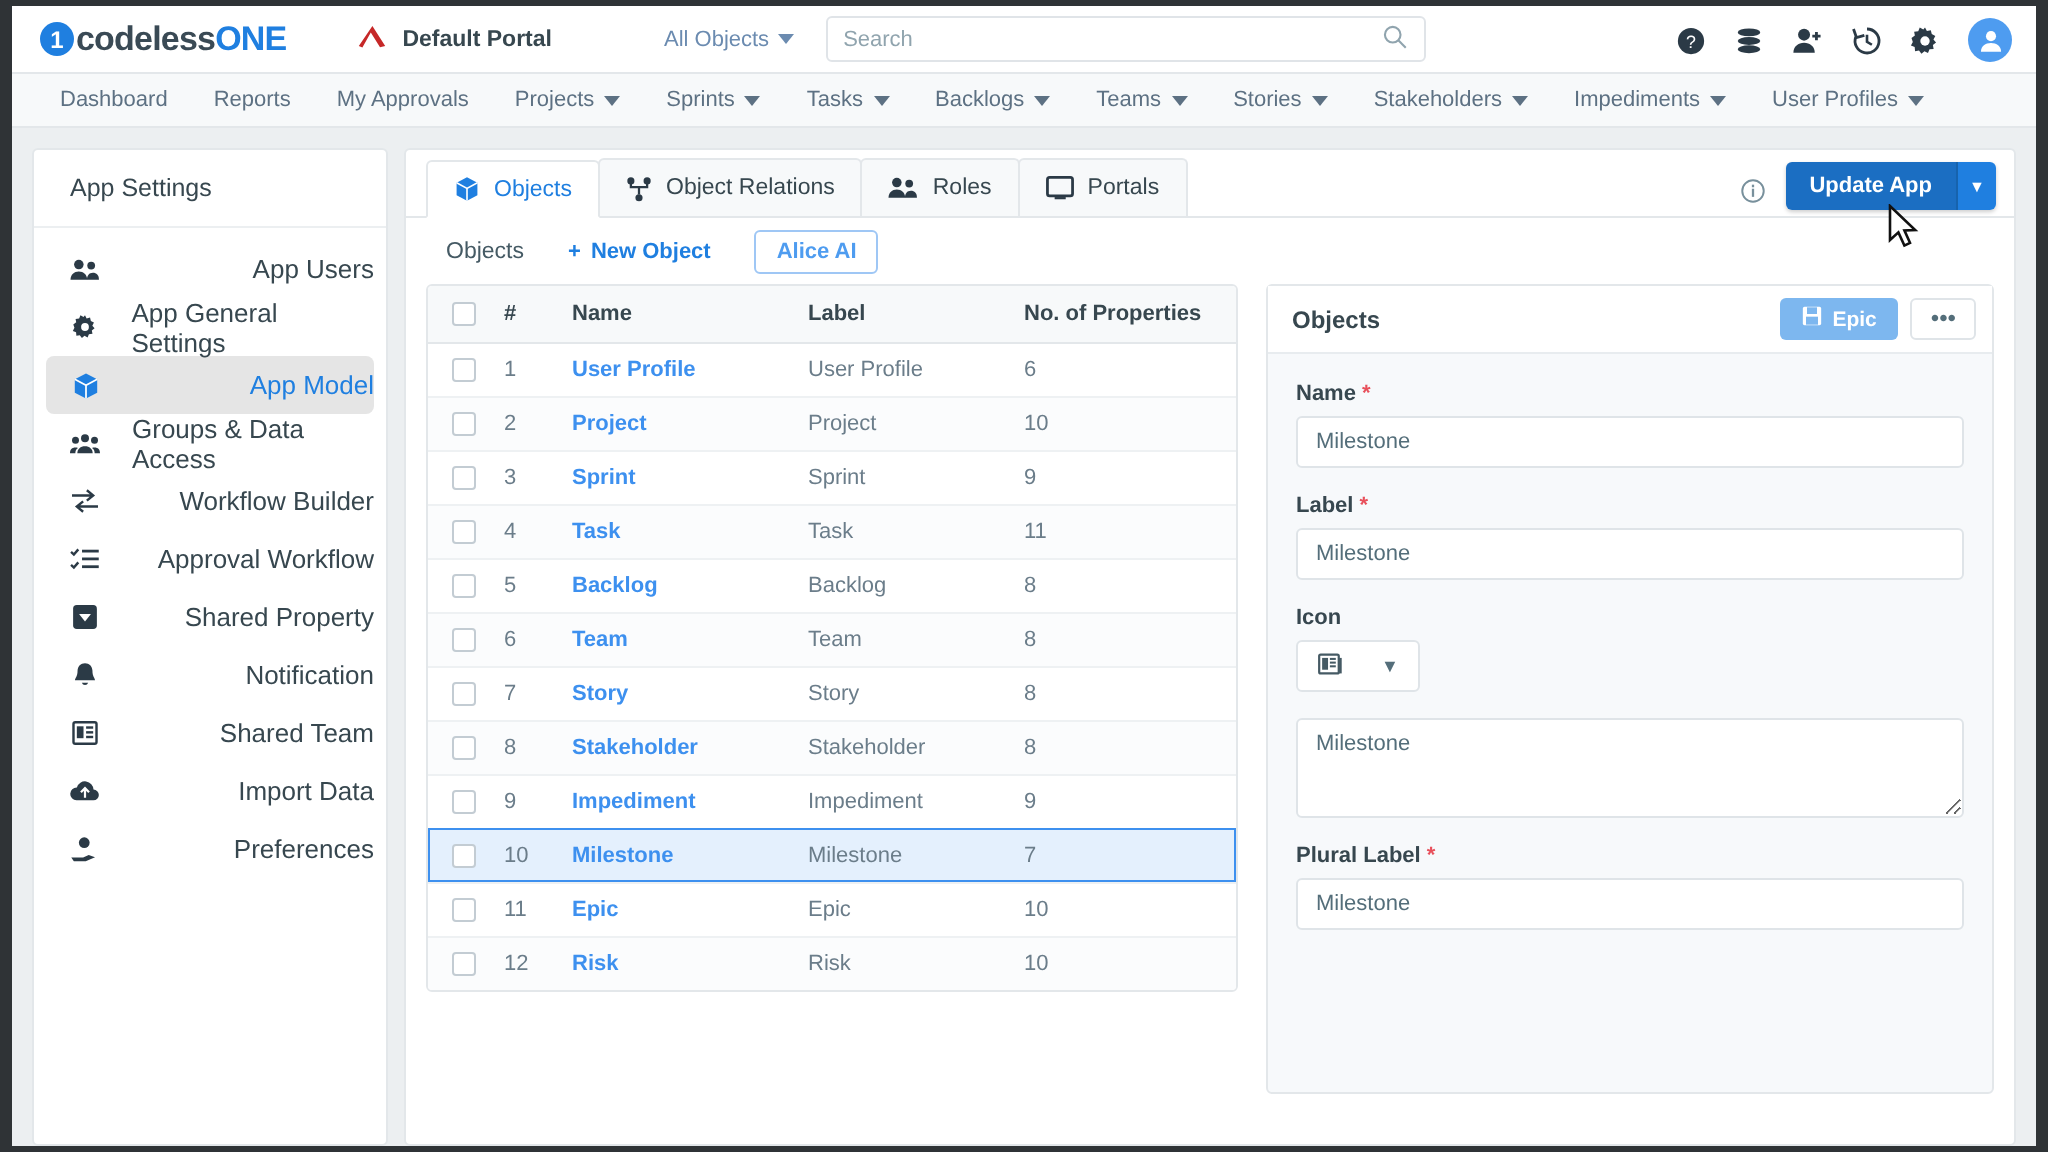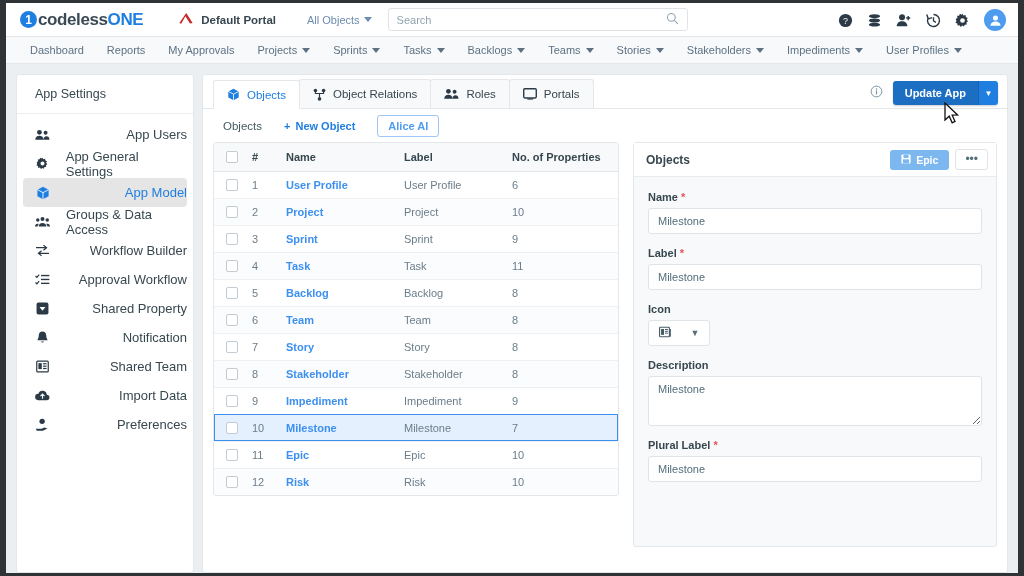--- a/index.html
+++ b/index.html
@@ -33,21 +33,21 @@
   }
   .logo-text { font-size: 17px; font-weight: 700; letter-spacing: -0.4px; }
   .logo-text .a { color: #3a4a55; }
   .logo-text .b { color: #1f7fe0; }
 
   .portal { display: flex; align-items: center; margin-left: 36px; gap: 7px; }
   .portal-icon { color: #c62828; font-size: 14px; line-height: 1; }
   .portal-name { font-size: 11.5px; color: #37474f; font-weight: 600; }
 
   .allobjects {
-    margin-left: 31px; font-size: 11px; color: #6b8bb0;
+    margin-left: 56px; font-size: 11px; color: #6b8bb0;
     display: flex; align-items: center; gap: 4px; cursor: pointer;
   }
   .caret { width:0;height:0;border-left:4px solid transparent;border-right:4px solid transparent;border-top:5px solid currentColor; }
 
   .search {
     margin-left: 16px; width: 300px; height: 23px;
     border: 1px solid #e0e4e8; border-radius: 3px;
     display: flex; align-items: center; padding: 0 8px;
     background: #fff;
   }
@@ -121,21 +121,21 @@
     border: 1px solid #e3e7ea; border-bottom: none;
     background: #f7f9fa; border-radius: 3px 3px 0 0;
     margin-right: -1px; cursor: pointer;
   }
   .tab.active { background: #fff; color: #1f7fe0; border-bottom: 1px solid #fff; margin-bottom:-1px; }
   .tab .ticon { font-size: 12px; color: #2b3a46; display:flex; }
   .tab.active .ticon { color: #1f7fe0; }
 
   .tabrow-right {
     position: absolute; right: 9px; bottom: 3px;
-    display: flex; align-items: center; gap: 10px;
+    display: flex; align-items: flex-end; gap: 10px;
   }
   .info-icon { color: #78909c; font-size: 12px; }
   .update-btn {
     display: flex; height: 24px; border-radius: 3px; overflow: hidden;
     box-shadow: 0 1px 2px rgba(0,0,0,.2); cursor: pointer;
   }
   .update-main {
     background: #1b6ec2; color: #fff; font-size: 11px; font-weight: 600;
     padding: 0 12px; display: flex; align-items: center;
   }
@@ -724,21 +724,20 @@
                     <rect x="2.2" y="3.2" width="3.2" height="6.4" fill="#455a64"></rect>
                     <rect x="6.4" y="3.2" width="3.2" height="1.1" fill="#455a64"></rect>
                     <rect x="6.4" y="5.2" width="3.2" height="1.1" fill="#455a64"></rect>
                     <rect x="6.4" y="7.2" width="3.2" height="1.1" fill="#455a64"></rect>
                     <path d="M11.4 3.2h1.4v8.4h-1.4z" fill="#455a64"></path>
                   </svg>
               </span>
               <span class="cv">▼</span>
             </div>
 
-            <div class="fld-label">Description</div>
             <textarea class="fld-textarea" style="">Milestone</textarea>
 
             <div class="fld-label">
               <span>Plural Label</span> <span class="req">*</span>
             </div>
             <input class="fld-input" type="text" value="Milestone" style="">
           </div>
         </div>
 
       </div>

